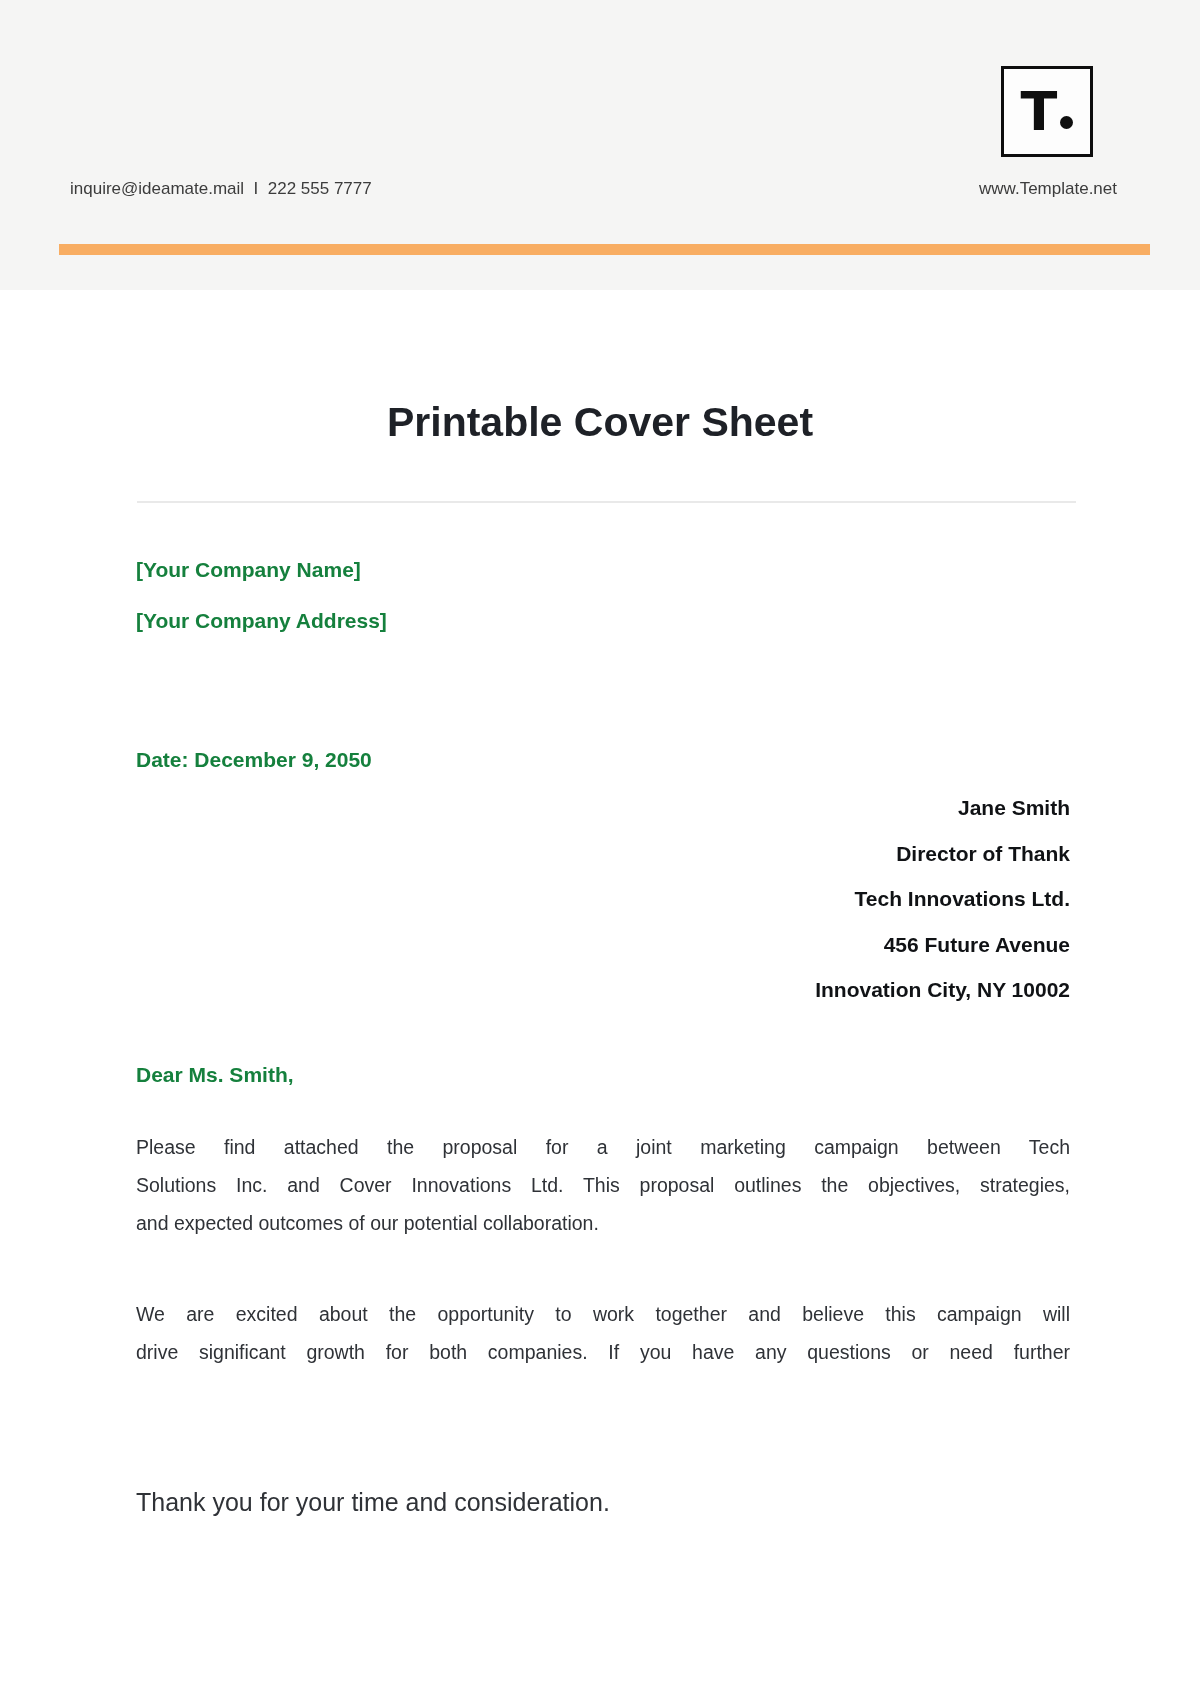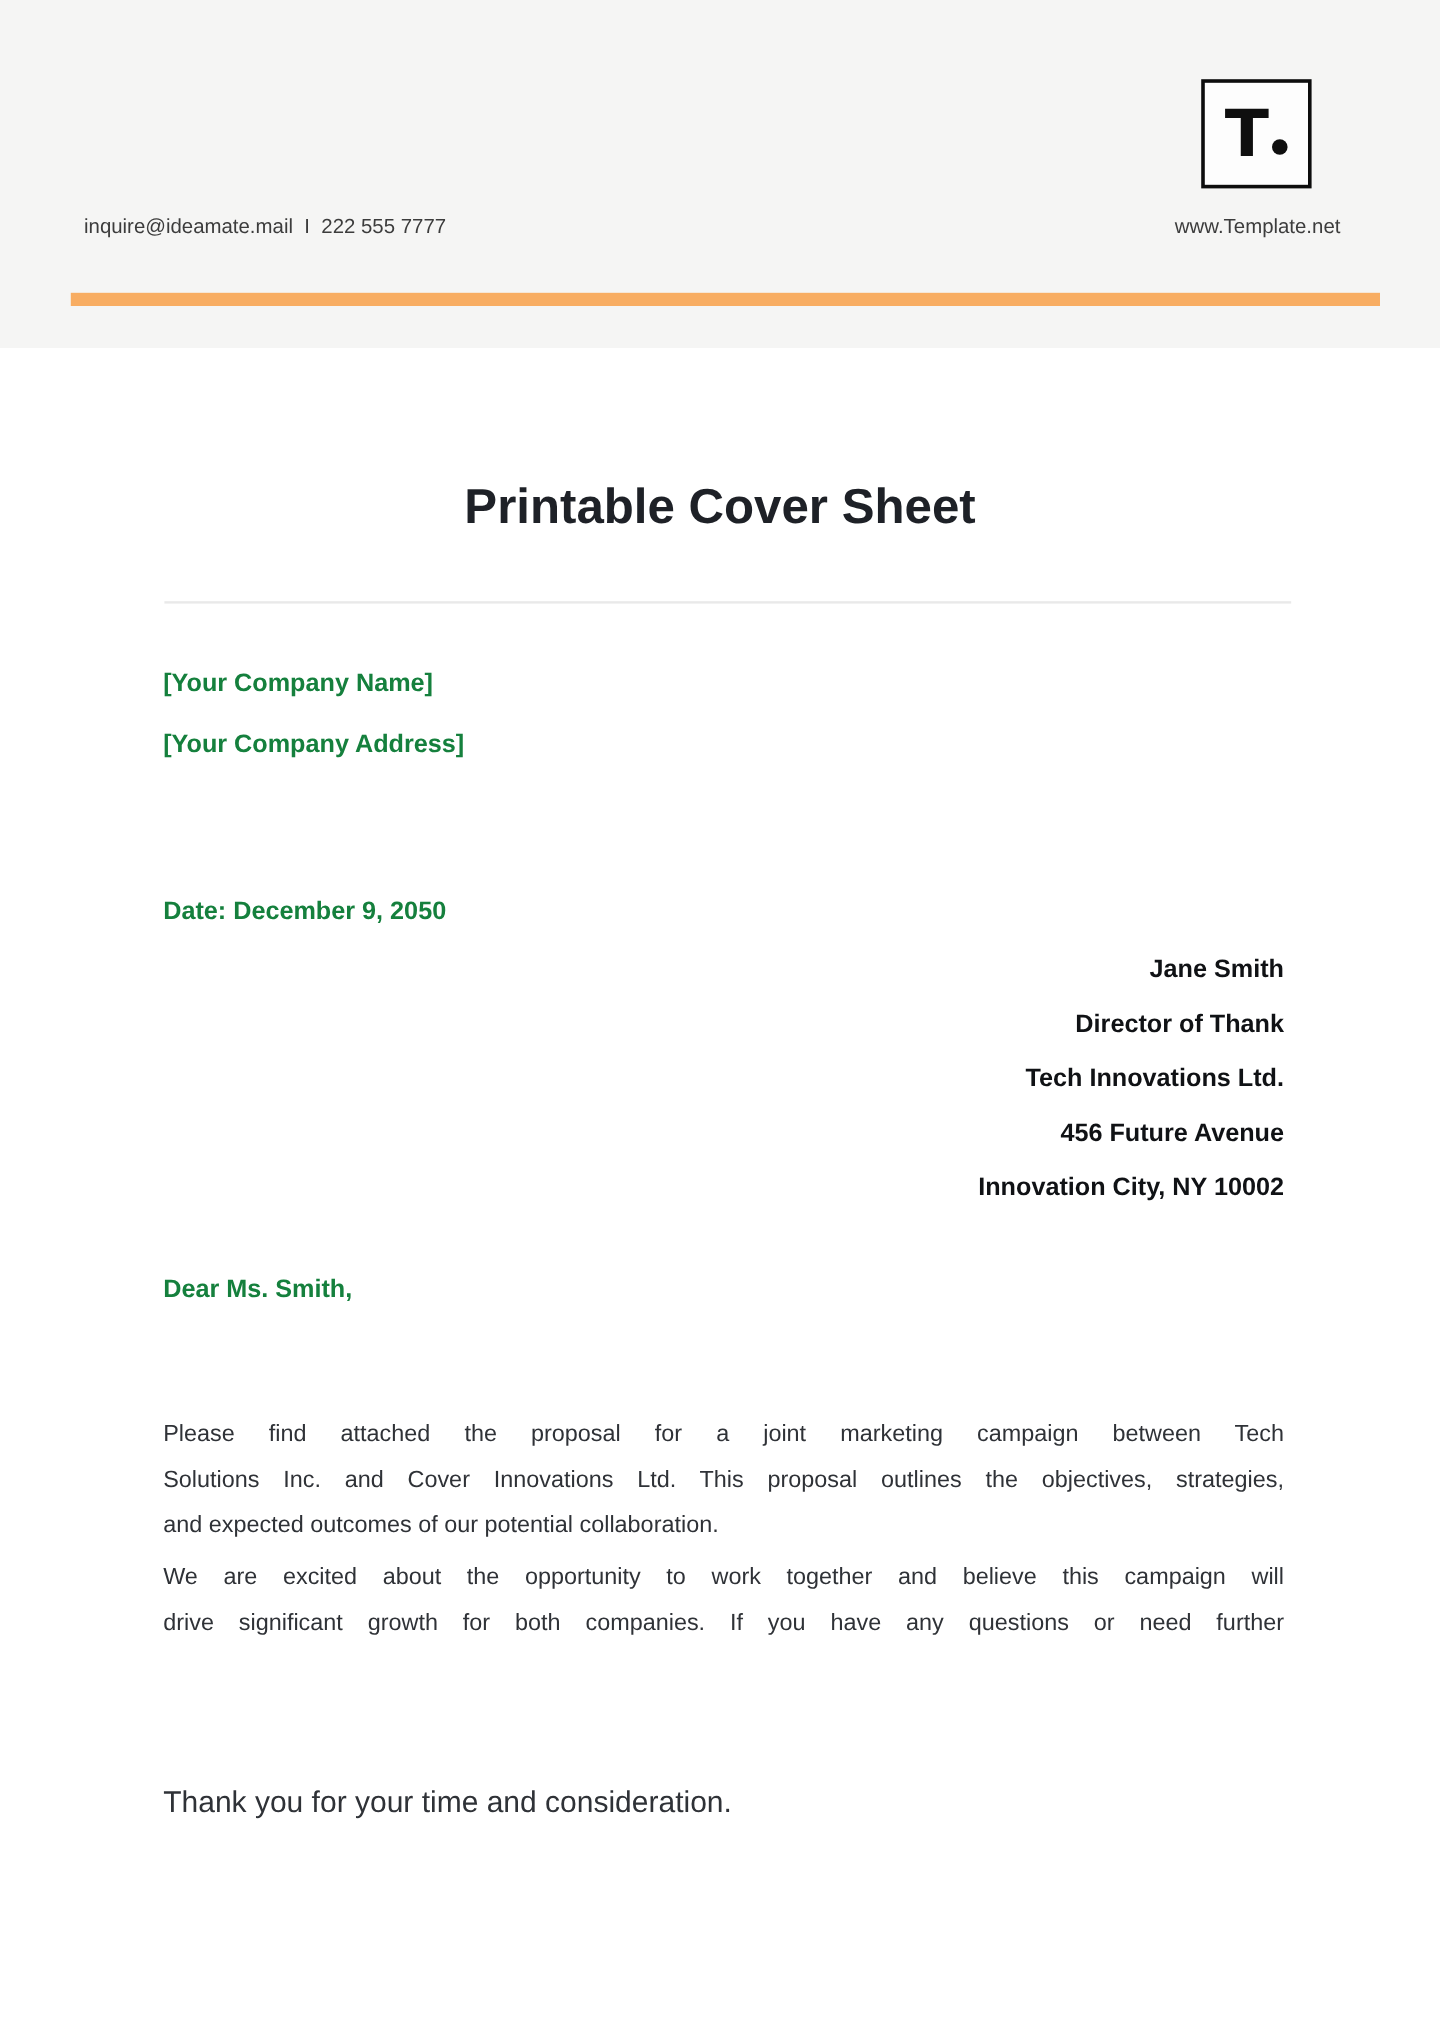--- a/index.html
+++ b/index.html
@@ -103,21 +103,21 @@
     font-weight: bold;
     color: #101215;
     text-align: right;
   }
   .salutation { top: 1037px; margin-top: 24px; }
   .para {
     font-size: 19.5px;
     line-height: 38px;
     color: #2f3237;
   }
-  .para-1 { top: 1128px; margin-top: 48px; }
+  .para-1 { top: 1128px; }
   .para-2 { top: 1295px; }
   .closing { top: 1488px; font-size: 25px; line-height: 28px; color: #2f3237; }
   .jline { text-align: justify; text-align-last: justify; }
   .lline { text-align: left; }
   .bold-inline { font-weight: bold; color: #101215; }
 </style>
 </head>
 <body>
 
 <div class="page">

